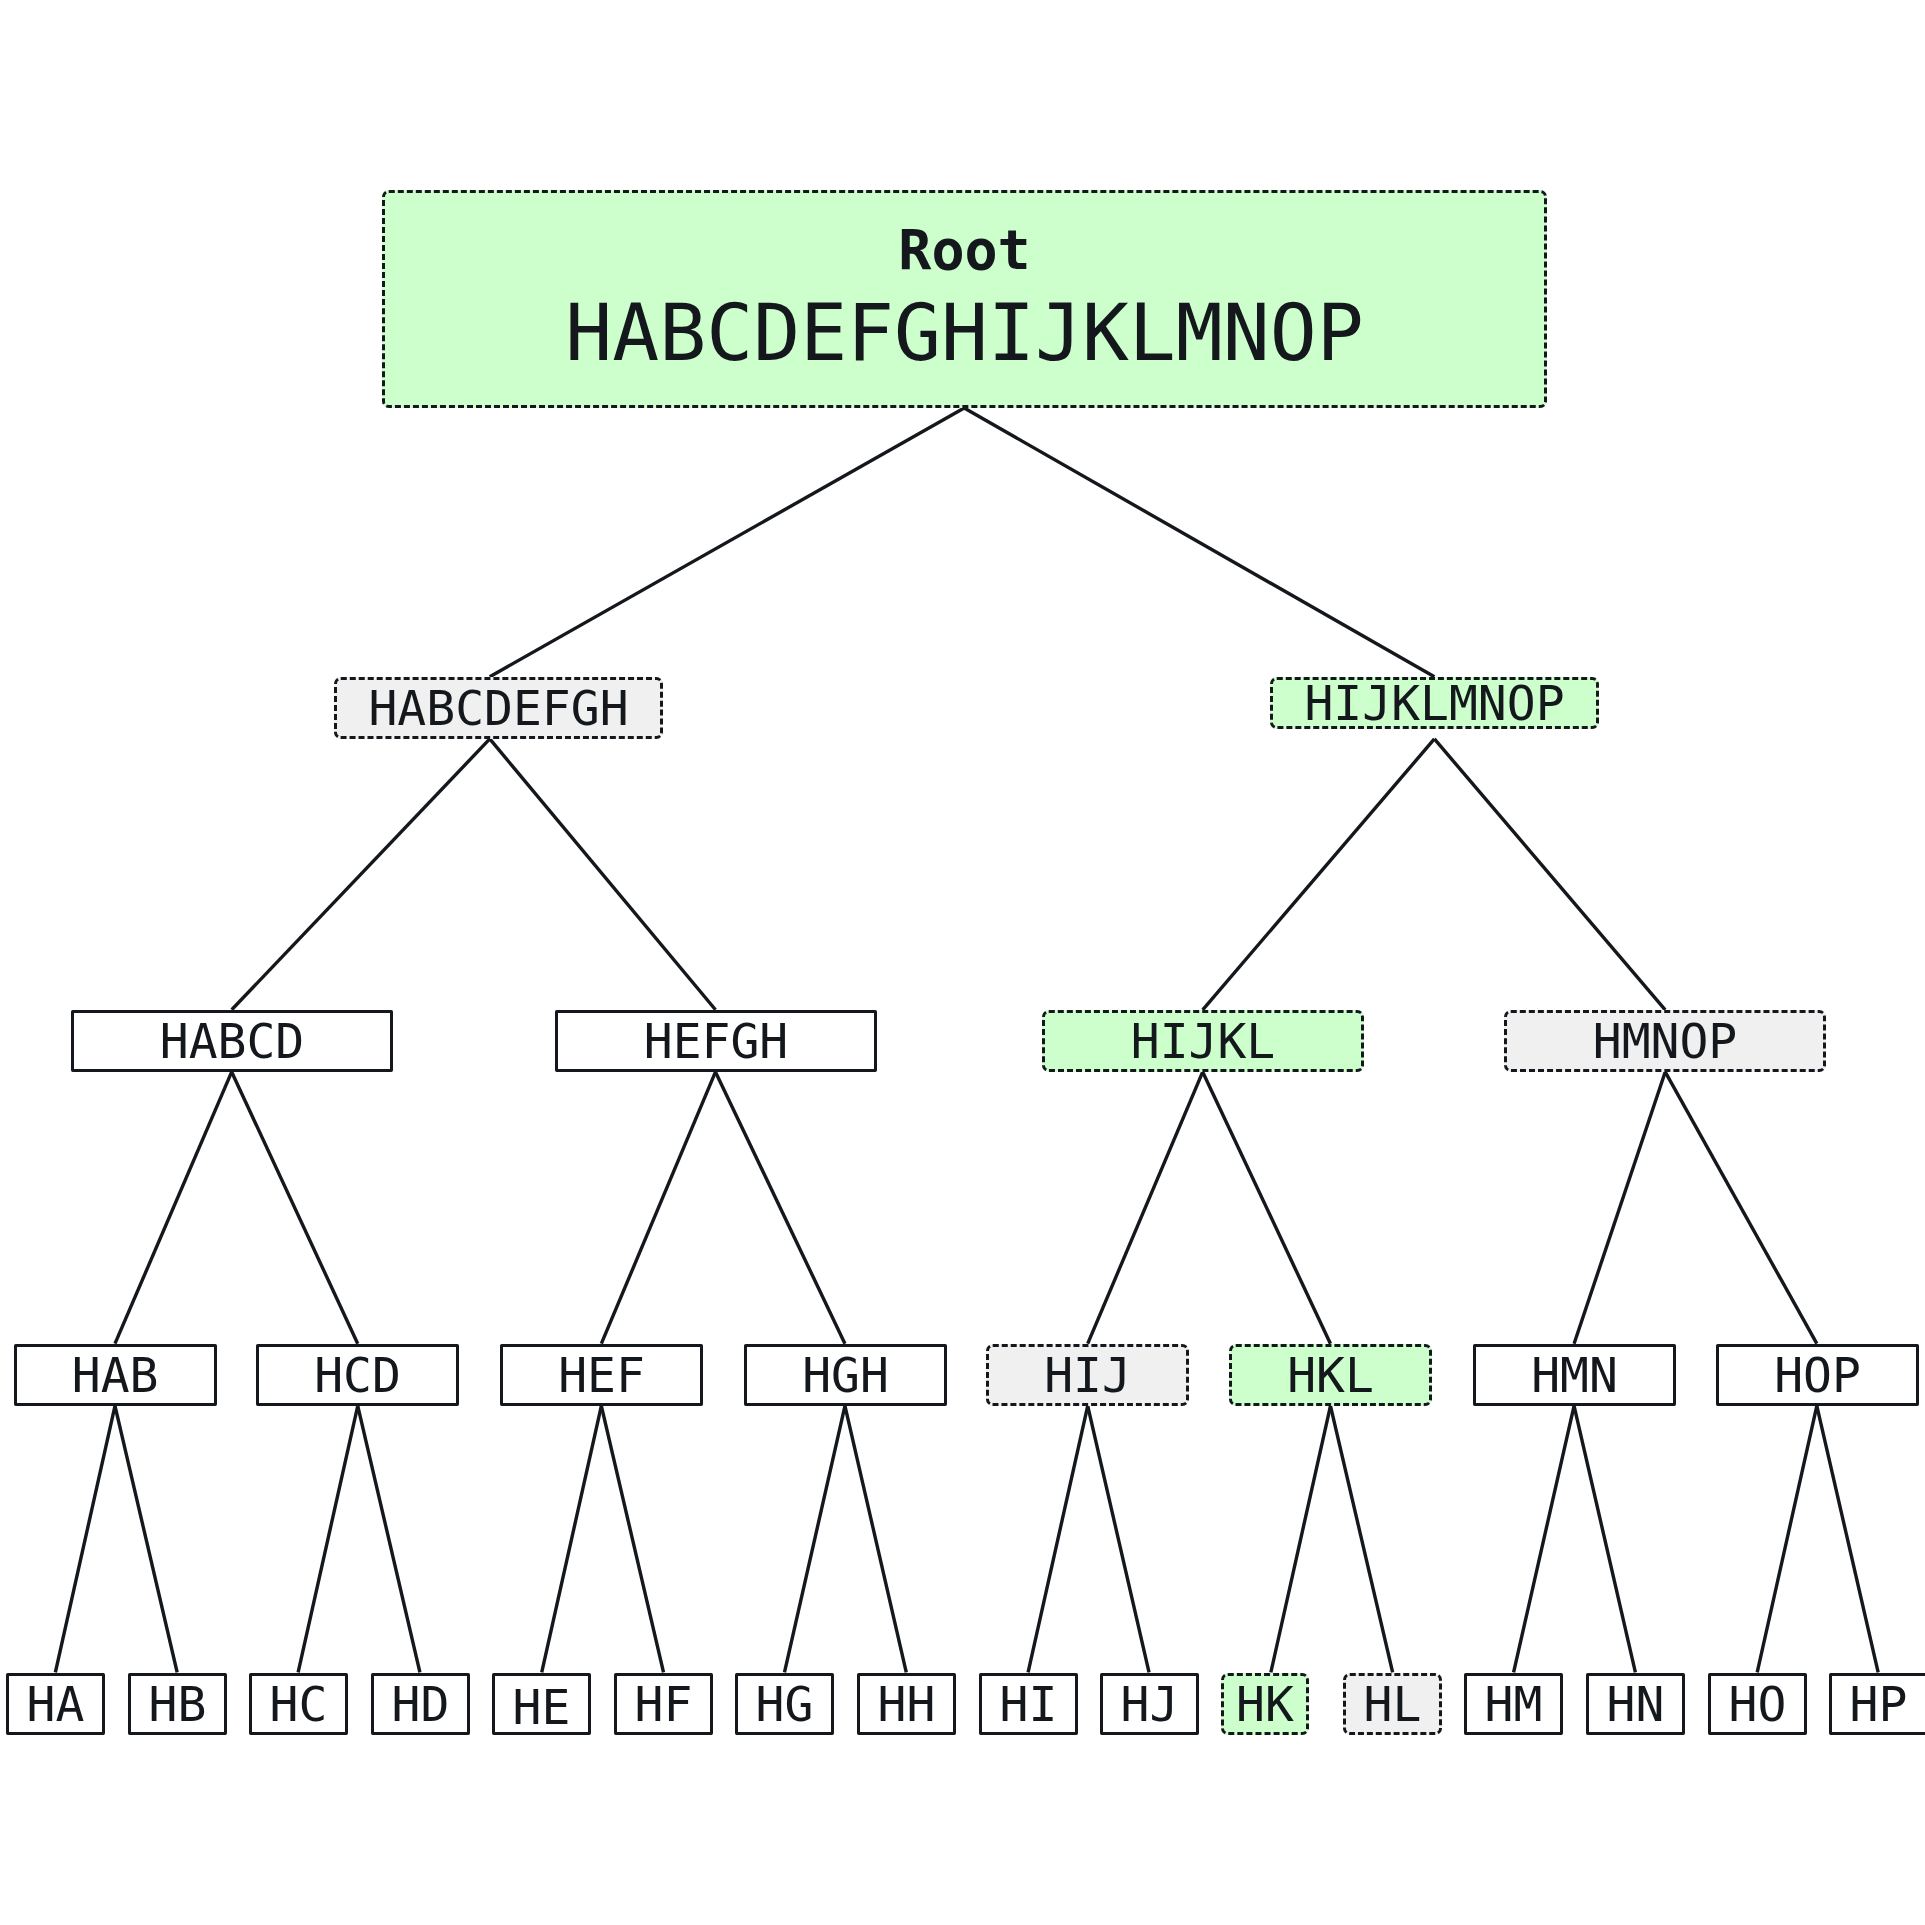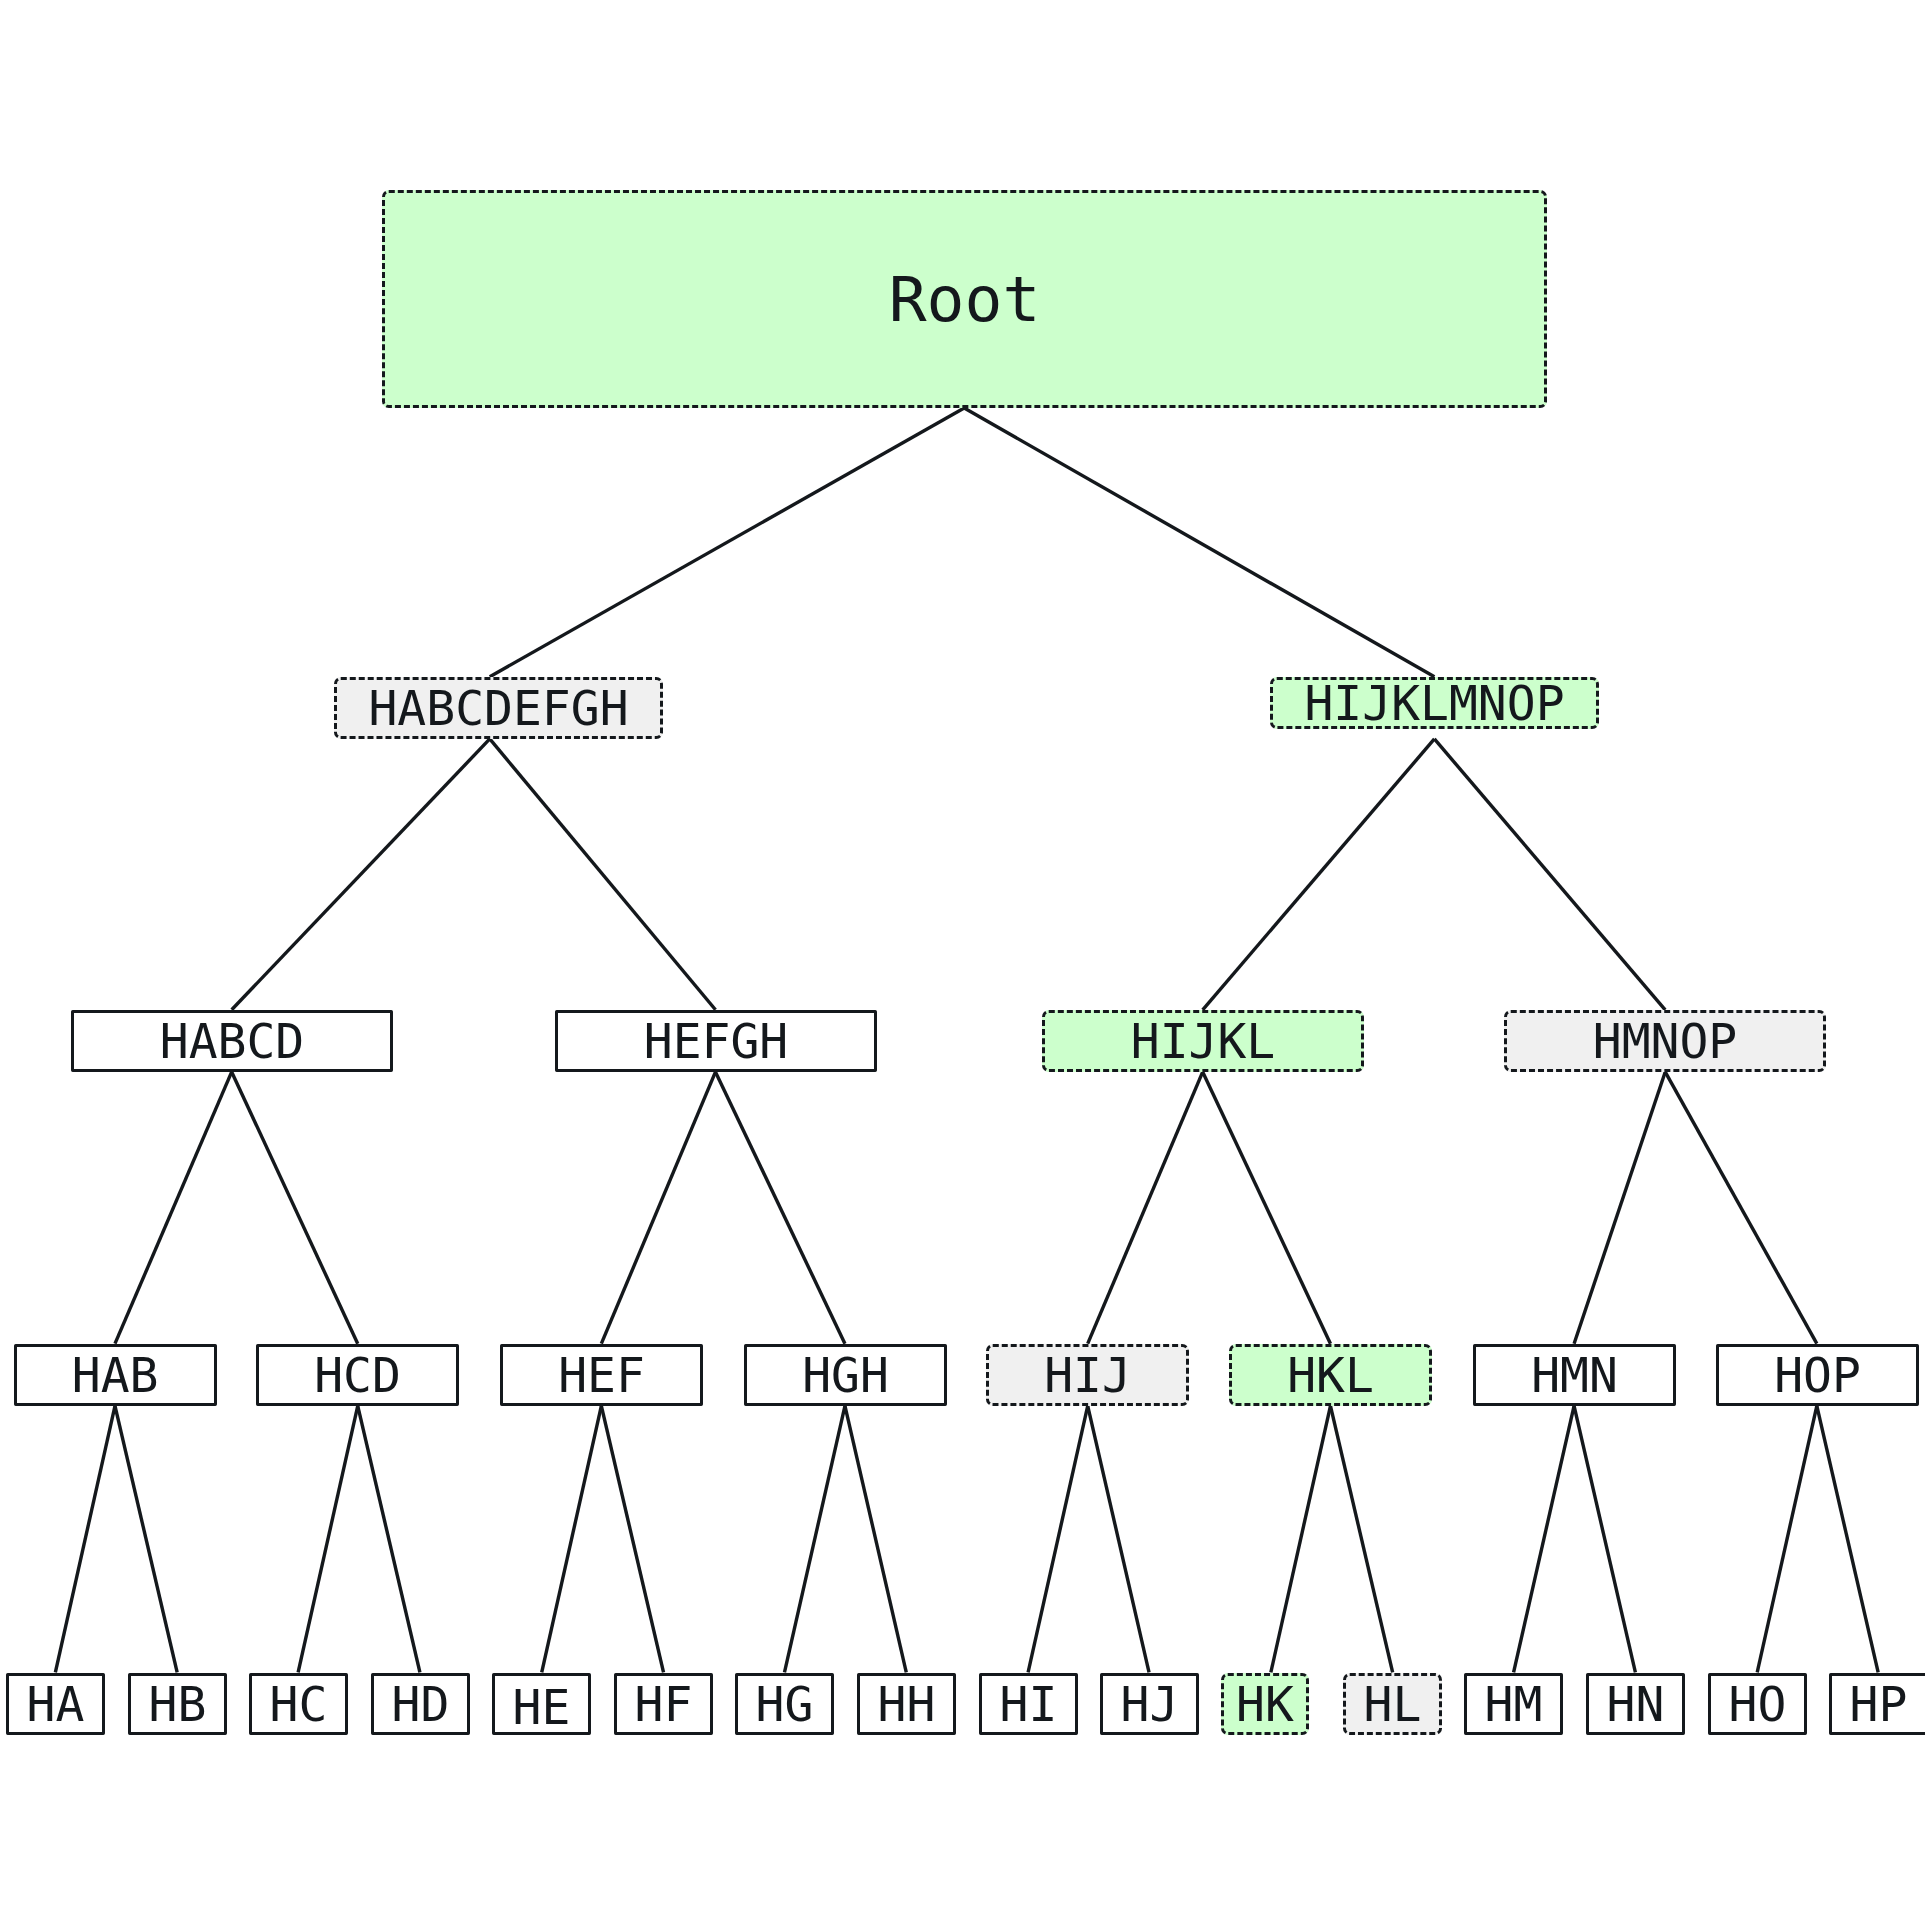--- a/index.html
+++ b/index.html
@@ -37,22 +37,22 @@
     border-radius:6.8px;
   }
   
   .style-grey{
     background:#f0f0f0;
     border:3.4px dashed #14181c;
     border-radius:6.8px;
   }
 
   .node .title{
-    font-weight:normal;
-    font-size:63px;
+    font-weight:bold;
+    font-size:55px;
     line-height:1.0;
     letter-spacing:0px;
   }
   .node .label{
     font-weight:normal;
     font-size:78px;
     line-height:1.05;
     letter-spacing:0px;
   }
   .node.lvl1 .label{font-size:78px;margin-top:15.3px;}
@@ -93,20 +93,21 @@
       <line x1="1562" y1="1650.5" x2="1492" y2="1963.5" stroke="#14181c" stroke-width="4"></line>
       <line x1="1562" y1="1650.5" x2="1635" y2="1963.5" stroke="#14181c" stroke-width="4"></line>
       <line x1="1848" y1="1650.5" x2="1777" y2="1963.5" stroke="#14181c" stroke-width="4"></line>
       <line x1="1848" y1="1650.5" x2="1920" y2="1963.5" stroke="#14181c" stroke-width="4"></line>
       <line x1="2133" y1="1650.5" x2="2063" y2="1963.5" stroke="#14181c" stroke-width="4"></line>
       <line x1="2133" y1="1650.5" x2="2205" y2="1963.5" stroke="#14181c" stroke-width="4"></line>
     </svg>
   <div id="nodes-layer">
       <div class="node lvl1 style-green" style="left: 382px; top: 190px; width: 1165px; height: 218px;">
         <div class="title">Root</div>
+        <div class="label">HABCDEFGHIJKLMNOP</div>
       </div>
       <div class="node lvl2 style-grey" style="left: 334px; top: 677px; width: 329px; height: 62px;">
         <div class="label">HABCDEFGH</div>
       </div>
       <div class="node lvl2 style-green" style="left: 1270px; top: 677px; width: 329px; height: 52px;">
         <div class="label">HIJKLMNOP</div>
       </div>
       <div class="node lvl3 style-plain" style="left: 71px; top: 1010px; width: 322px; height: 62px;">
         <div class="label">HABCD</div>
       </div>

